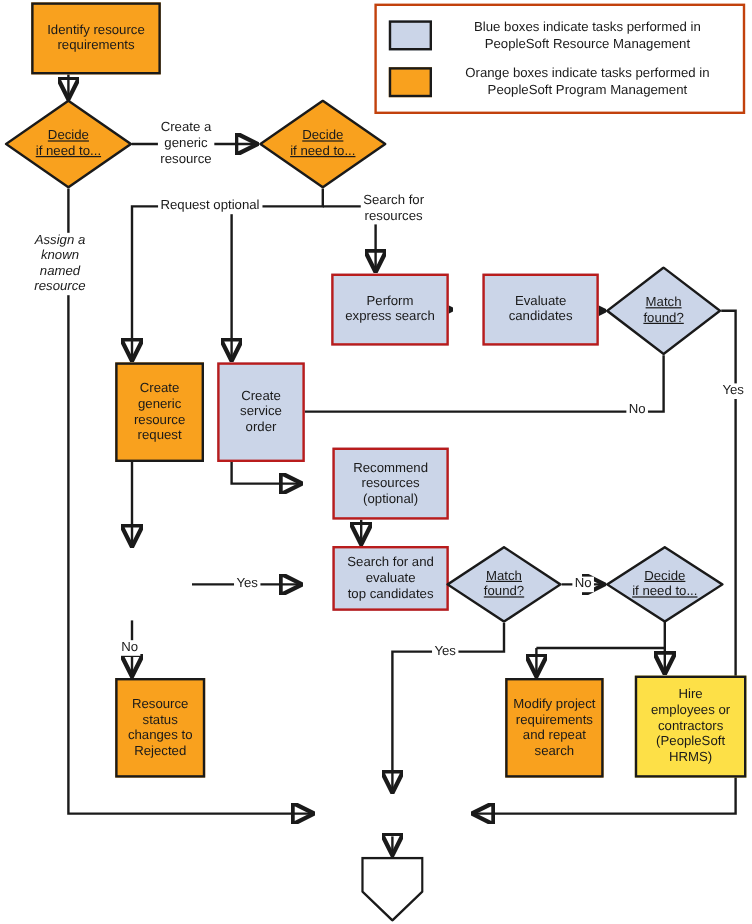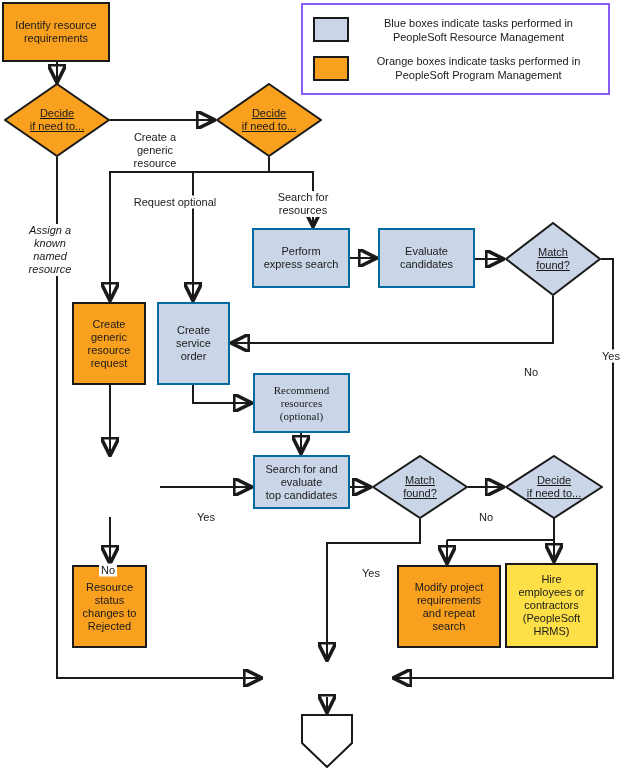--- a/index.html
+++ b/index.html
@@ -34,23 +34,24 @@
   }
   .box{
     position:absolute;
     display:flex;
     align-items:center;
     justify-content:center;
     text-align:center;
     white-space:pre-line;
     line-height:13px;
     z-index:2;
+    margin-left:24px;
   }
   .box.orange{background:var(--orange);border:2px solid #1a1a1a;}
-  .box.blue{background:var(--blue);border:2px solid #0369a1;}
+  .box.blue{background:var(--blue);border:2px solid #b91c1c;}
   .box.white{background:#fde047;border:2px solid #1a1a1a;}
   .diamond{
     position:absolute;
     z-index:2;
   }
   .diamond svg{position:absolute;left:0;top:0;}
   .diamond .lbl{
     position:absolute;
     left:0;top:0;right:0;bottom:0;
     display:flex;
@@ -63,27 +64,26 @@
   }
   .edge-label{
     position:absolute;
     transform:translate(-50%,-50%);
     background:#ffffff;
     padding:0 2px;
     text-align:center;
     white-space:pre-line;
     line-height:13px;
     z-index:3;
-    margin-top:30px;
   }
   #legend{
     position:absolute;
-    left:301px;top:3px;
+    left:312px;top:3px;
     width:309px;height:92px;
-    border:2px solid #8b5cf6;
+    border:2px solid #c2410c;
     background:#ffffff;
     display:flex;
     flex-direction:column;
     justify-content:space-evenly;
     z-index:2;
   }
   .legend-row{
     display:flex;
     align-items:center;
   }
@@ -166,34 +166,34 @@
 
   <div class="box orange" style="left:72px;top:302px;width:74px;height:83px;">Create
 generic
 resource
 request</div>
 
   <div class="box blue" style="left:157px;top:302px;width:73px;height:83px;">Create
 service
 order</div>
 
-  <div class="box blue" style="left:253px;top:373px;width:97px;height:60px;font-family:Liberation Serif, serif;">Recommend
+  <div class="box blue" style="left:253px;top:373px;width:97px;height:60px;">Recommend
 resources
 (optional)</div>
 
   <div class="box blue" style="left:253px;top:455px;width:97px;height:54px;">Search for and
 evaluate
 top candidates</div>
 
   <div class="box orange" style="left:72px;top:565px;width:75px;height:83px;">Resource
 status
 changes to
 Rejected</div>
 
-  <div class="box orange" style="left:397px;top:565px;width:104px;height:83px;">Modify project
+  <div class="box orange" style="left:397px;top:565px;width:82px;height:83px;">Modify project
 requirements
 and repeat
 search</div>
 
   <div class="box white" style="left:505px;top:563px;width:93px;height:85px;">Hire
 employees or
 contractors
 (PeopleSoft
 HRMS)</div>
 
@@ -249,21 +249,21 @@
 generic
 resource</div>
 
   <div class="edge-label" style="left:50px;top:220px;font-style:italic;">Assign a
 known
 named
 resource</div>
 
   <div class="edge-label" style="left:175px;top:172px;">Request optional</div>
 
-  <div class="edge-label" style="left:303px;top:174px;">Search for
+  <div class="edge-label" style="left:328px;top:174px;">Search for
 resources</div>
 
   <div class="edge-label" style="left:611px;top:326px;">Yes</div>
 
   <div class="edge-label" style="left:531px;top:342px;">No</div>
 
   <div class="edge-label" style="left:206px;top:487px;">Yes</div>
 
   <div class="edge-label" style="left:108px;top:540px;">No</div>
 

